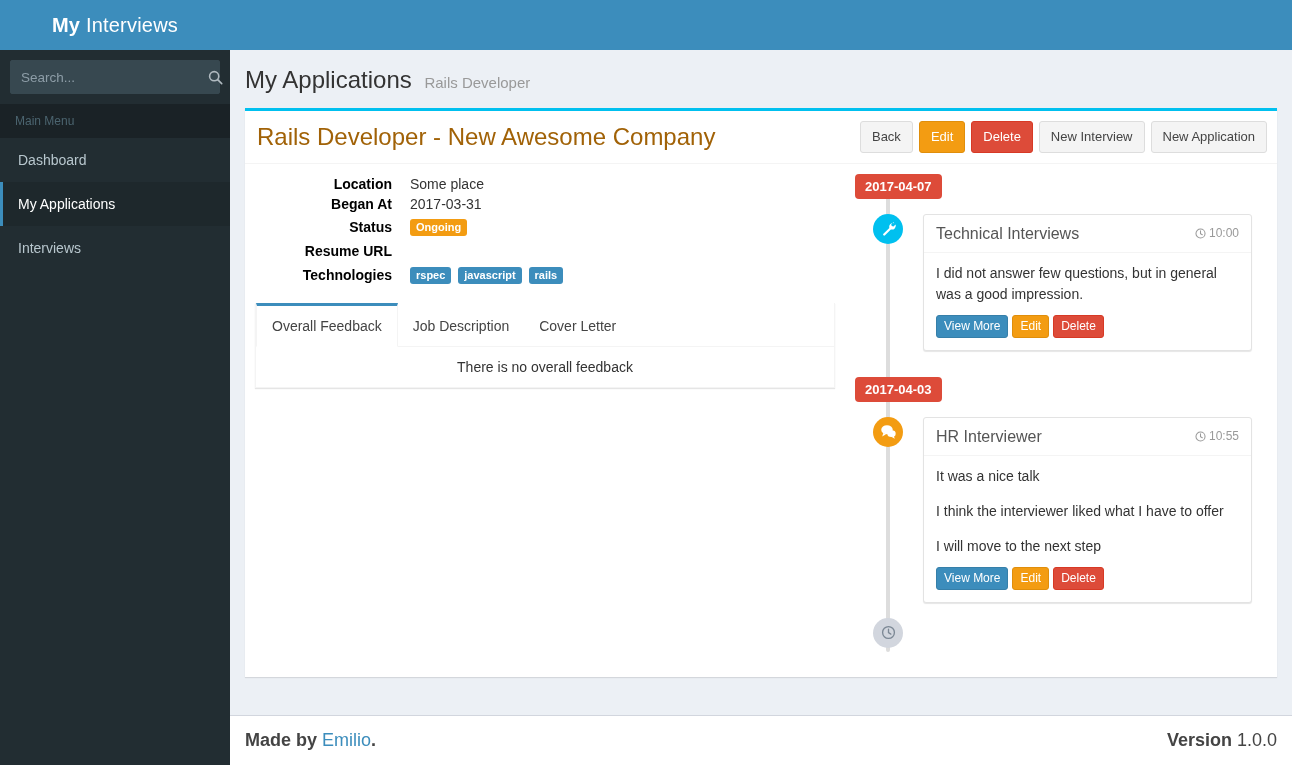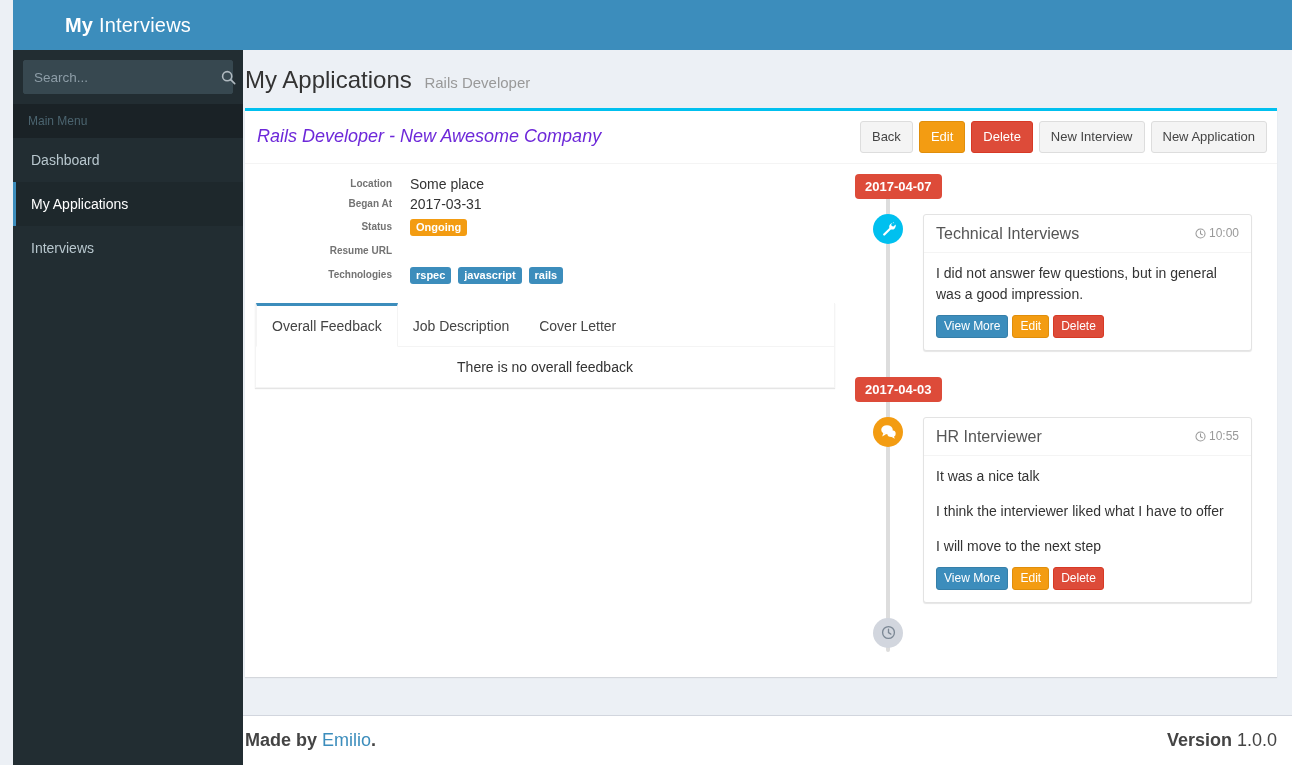--- a/index.html
+++ b/index.html
@@ -6,21 +6,21 @@
   html, body {
     width: 1292px; height: 765px;
     font-family: "Liberation Sans", sans-serif;
     background: #ecf0f5;
     overflow: hidden;
   }
   body { position: relative; }
 
   
   #sidebar {
-    position: absolute; left: 13px; top: 0; width: 230px; height: 765px;
+    position: absolute; left: 0; top: 0; width: 230px; height: 765px;
     background: #222d32;
     z-index: 5;
   }
   #logo {
     height: 50px; background: #3c8dbc;
     display: flex; align-items: center; justify-content: center;
     color: #fff; font-size: 20px; letter-spacing: .2px;
   }
   #logo .logo-strong { font-weight: bold; }
   #logo .logo-rest { font-weight: 300; }
@@ -84,21 +84,21 @@
   .box {
     margin: 0 15px; background: #fff;
     border-top: 3px solid #00c0ef;
     box-shadow: 0 1px 1px rgba(0,0,0,.1);
     position: relative;
   }
   .box-header {
     padding: 10px 10px 10px 12px; display: flex; align-items: center;
     border-bottom: 1px solid #f4f4f4; min-height: 48px;
   }
-  .box-title { font-size: 18px; color: #6d28d9; font-weight: normal; flex: 1; font-style: italic; }
+  .box-title { font-size: 24px; color: #a16207; font-weight: normal; flex: 1; }
   .box-tools { display: flex; gap: 6px; align-items: center; }
 
   .btn {
     font-family: "Liberation Sans", sans-serif;
     font-size: 13px; padding: 7px 11px; border-radius: 3px;
     border: 1px solid transparent; cursor: pointer; line-height: 1.2;
     white-space: nowrap;
   }
   .btn-default { background: #f4f4f4; border-color: #ddd; color: #444; }
   .btn-warning { background: #f39c12; border-color: #e08e0b; color: #fff; }
@@ -106,21 +106,21 @@
   .btn-primary { background: #3c8dbc; border-color: #367fa9; color: #fff; }
 
   .box-body { padding: 10px; display: flex; }
   .left-col { width: 590px; padding-right: 10px; }
   .right-col { flex: 1; padding-left: 10px; }
 
   
   .detail-row { display: flex; margin-bottom: 0; line-height: 20px; }
   .detail-label {
     width: 147px; text-align: right; font-weight: bold;
-    color: #737373; font-size: 10px; padding: 0 10px 0 0;
+    color: #000000; font-size: 14px; padding: 0 10px 0 0;
   }
   .detail-value { flex: 1; font-size: 14px; color: #333; padding-left: 8px; }
   .detail-value a { color: #3c8dbc; text-decoration: none; }
 
   .label-badge {
     display: inline-block; padding: 3px 6px 3px 6px; font-size: 11px;
     font-weight: bold; color: #fff; border-radius: 3px; line-height: 1;
     vertical-align: middle;
   }
   .label-warning { background: #f39c12; }

